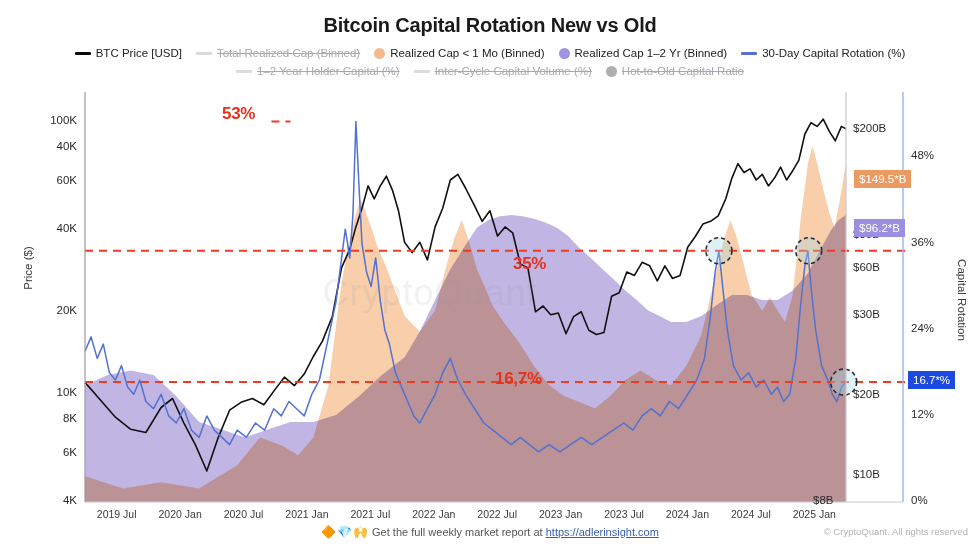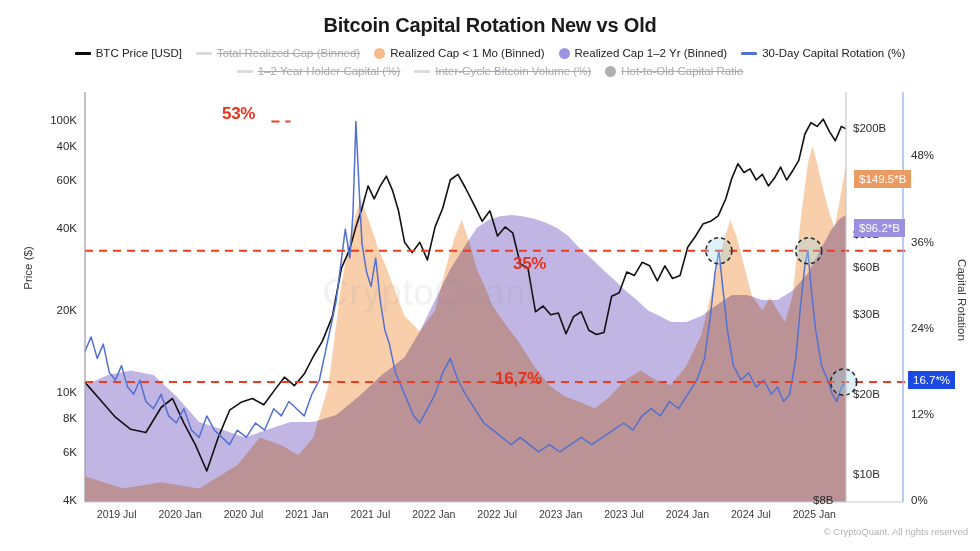--- a/index.html
+++ b/index.html
@@ -117,21 +117,21 @@
       <div class="legend-item">
         <span class="lg-swatch-line" style="background: rgb(82, 113, 208);"></span>
         <span>30-Day Capital Rotation (%)</span>
       </div>
       <div class="legend-item off">
         <span class="lg-swatch-line" style="background: rgb(183, 183, 192);"></span>
         <span>1–2 Year Holder Capital (%)</span>
       </div>
       <div class="legend-item off">
         <span class="lg-swatch-line" style="background: rgb(183, 183, 192);"></span>
-        <span>Inter-Cycle Bitcoin Volume (%)</span>
+        <span>Inter-Cycle Capital Volume (%)</span>
       </div>
       <div class="legend-item off">
         <span class="lg-swatch-dot" style="background: rgb(107, 107, 116);"></span>
         <span>Hot-to-Old Capital Ratio</span>
       </div>
     </div>
 
   <div class="watermark">CryptoQuant</div>
 
   <svg id="plot" width="980" height="551">
@@ -194,15 +194,19 @@
       <div class="badge" style="background: rgb(235, 155, 98); left: 854px; top: 170px;">$149.5*B</div>
       <div class="badge" style="background: rgb(155, 143, 224); left: 854px; top: 219px;">$96.2*B</div>
       <div class="badge" style="background: rgb(28, 74, 224); left: 908px; top: 371px;">16.7*%</div>
     </div>
   <div id="callouts">
       <div class="callout" style="left: 222px; top: 104px;">53%</div>
       <div class="callout" style="left: 513px; top: 254px;">35%</div>
       <div class="callout" style="left: 495px; top: 369px;">16,7%</div>
     </div>
 
+  <div class="footer-note">
+    <span class="emo">🔶💎🙌</span>
+    <span>Get the full weekly market report at </span><span class="footer-link">https://adlerinsight.com</span>
+  </div>
 
   <div class="copyright">© CryptoQuant. All rights reserved</div>
 </div>
 
 </body></html>

